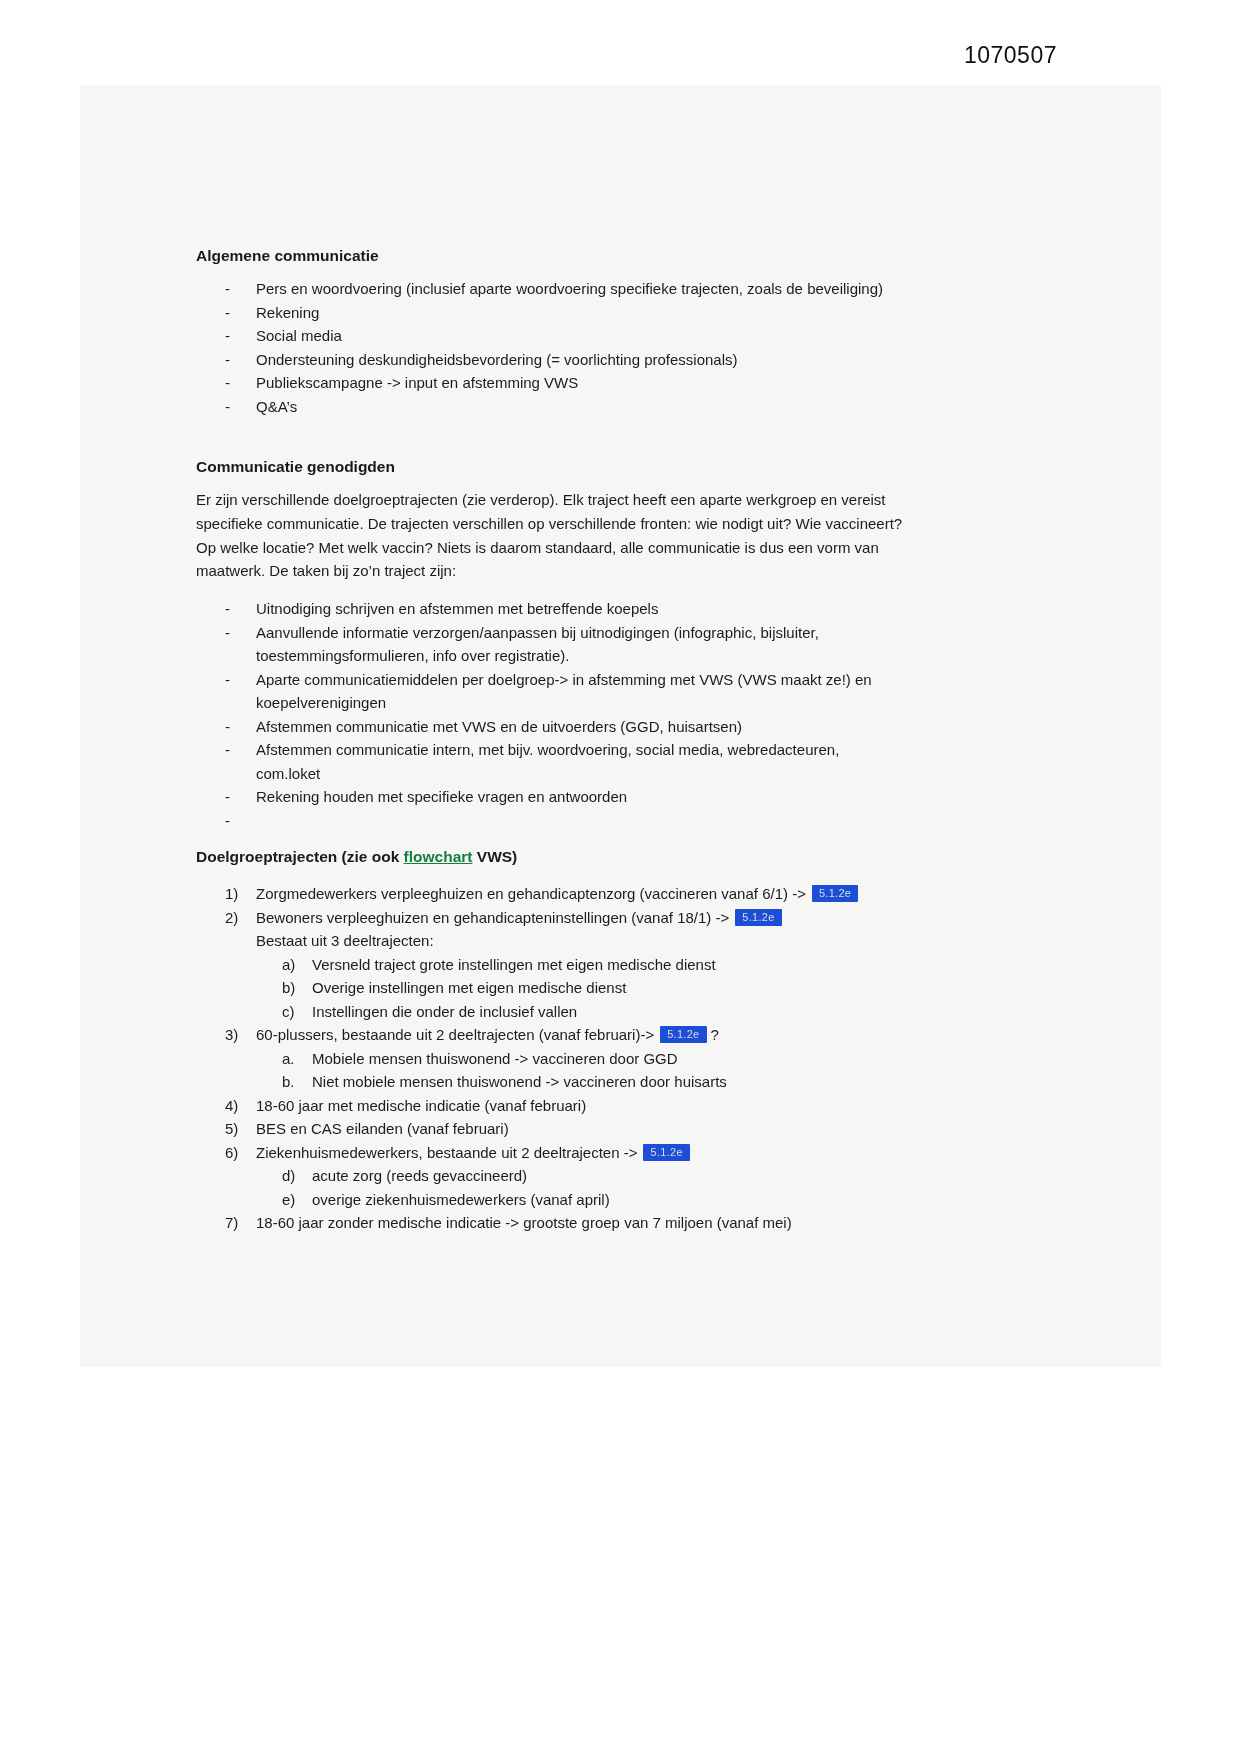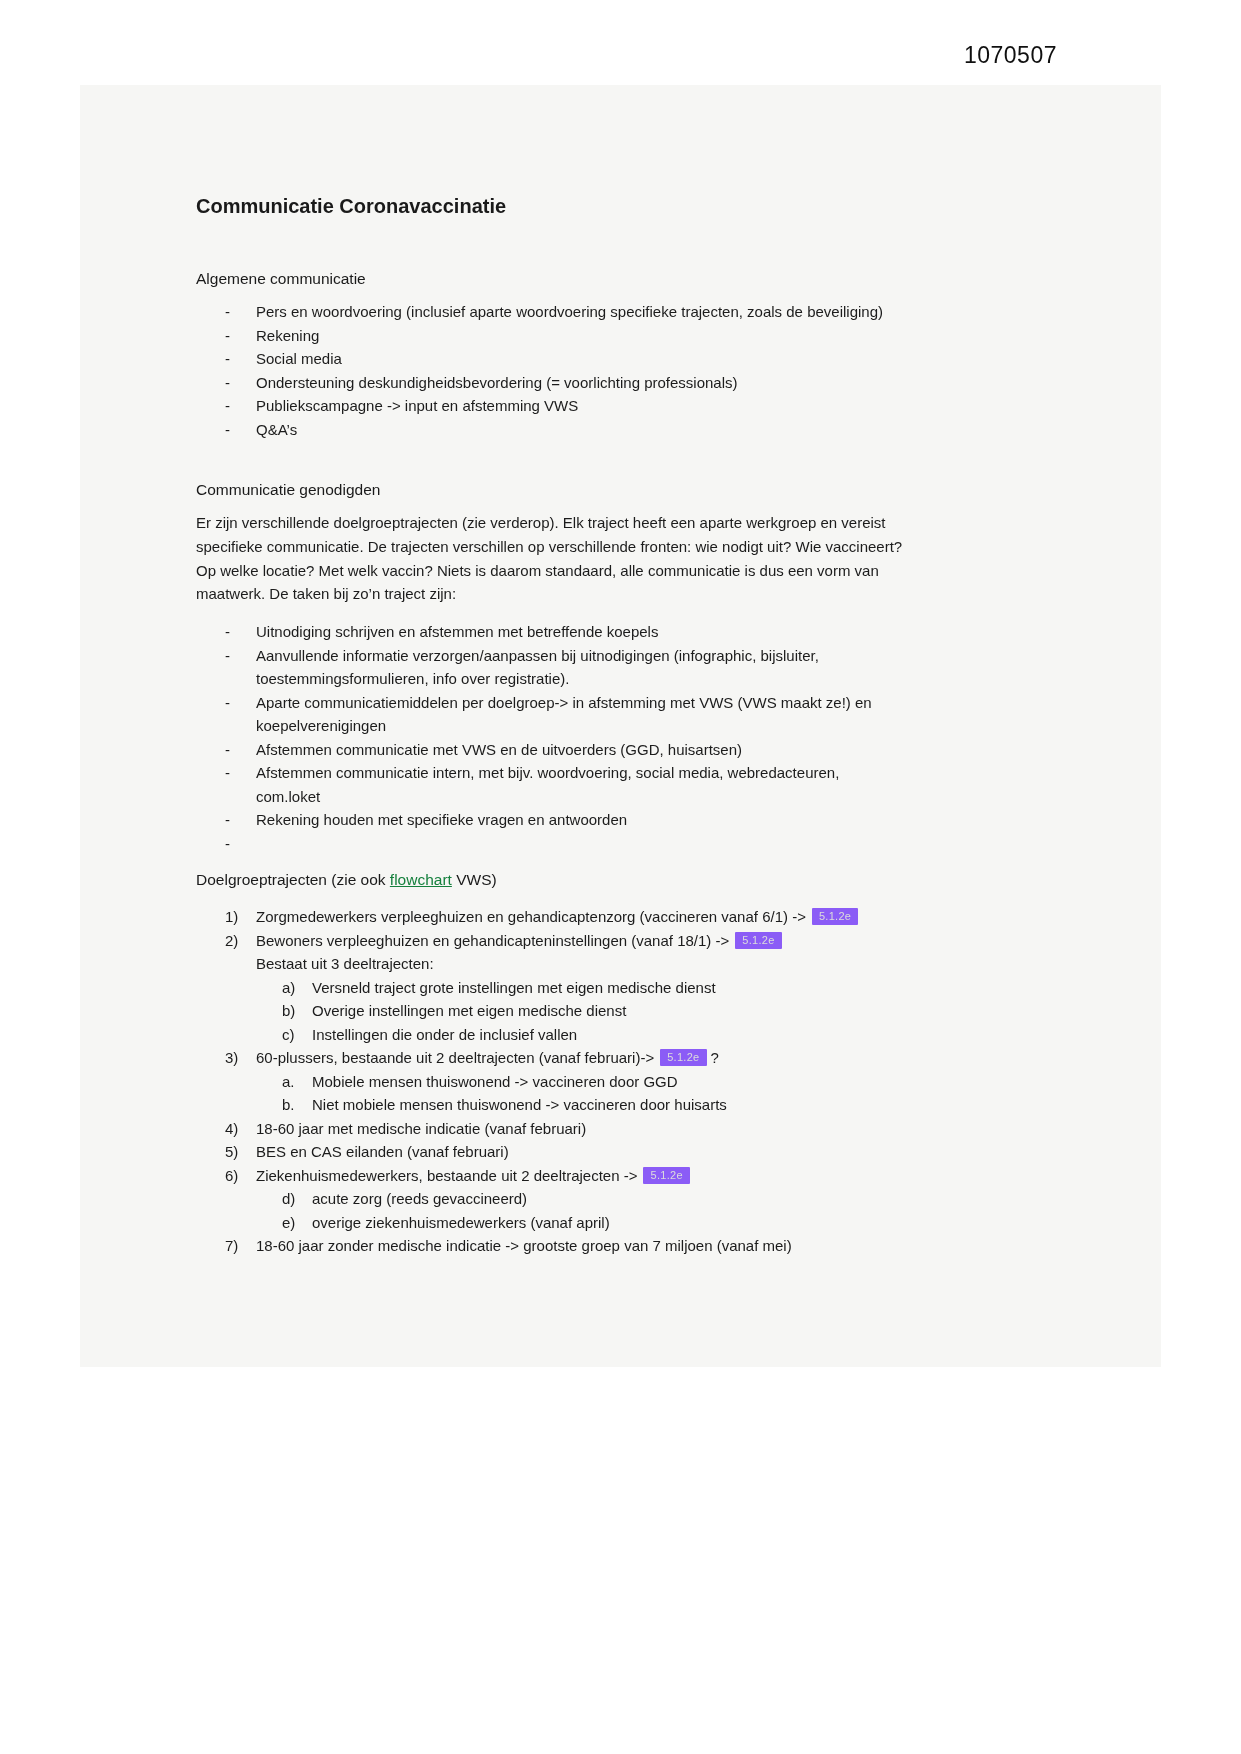--- a/index.html
+++ b/index.html
@@ -35,21 +35,21 @@
     padding: 110px 250px 0 116px;
   }
   .title {
     font-size: 20px;
     font-weight: bold;
     margin: 0 0 0 0;
     color: #1a1a1a;
   }
   .h {
     font-size: 15.5px;
-    font-weight: normal;
+    font-weight: bold;
     margin: 40px 0 12px 0;
     color: #1a1a1a;
   }
   .h.first {
     margin-top: 52px;
   }
   .h.tight {
     margin-top: 16px;
   }
   .para {
@@ -80,21 +80,21 @@
     padding-left: 57px;
   }
   .li.sub .mk {
     flex: 0 0 30px;
   }
   .li.cont {
     padding-left: 31px;
   }
   .redact {
     display: inline-block;
-    background: #8b5cf6;
+    background: #1d4ed8;
     color: #dcdcdc;
     font-size: 11px;
     line-height: 13px;
     padding: 2px 7px;
     margin-left: 6px;
     border-radius: 1px;
     letter-spacing: 0.3px;
     transform: translateY(-2px);
   }
   .qmark {
@@ -108,21 +108,20 @@
 </style>
 </head>
 <body>
 
 <div class="page">
 
   <div class="docnum">1070507</div>
 
   <div class="scan">
 
-    <h1 class="title">Communicatie Coronavaccinatie</h1>
 
     <h2 class="h first">Algemene communicatie</h2>
 
     <div class="list">
       <div class="li">
         <span class="mk">-</span>
         <span class="tx">Pers en woordvoering (inclusief aparte woordvoering specifieke trajecten, zoals de beveiliging)</span>
       </div>
       <div class="li">
         <span class="mk">-</span>

